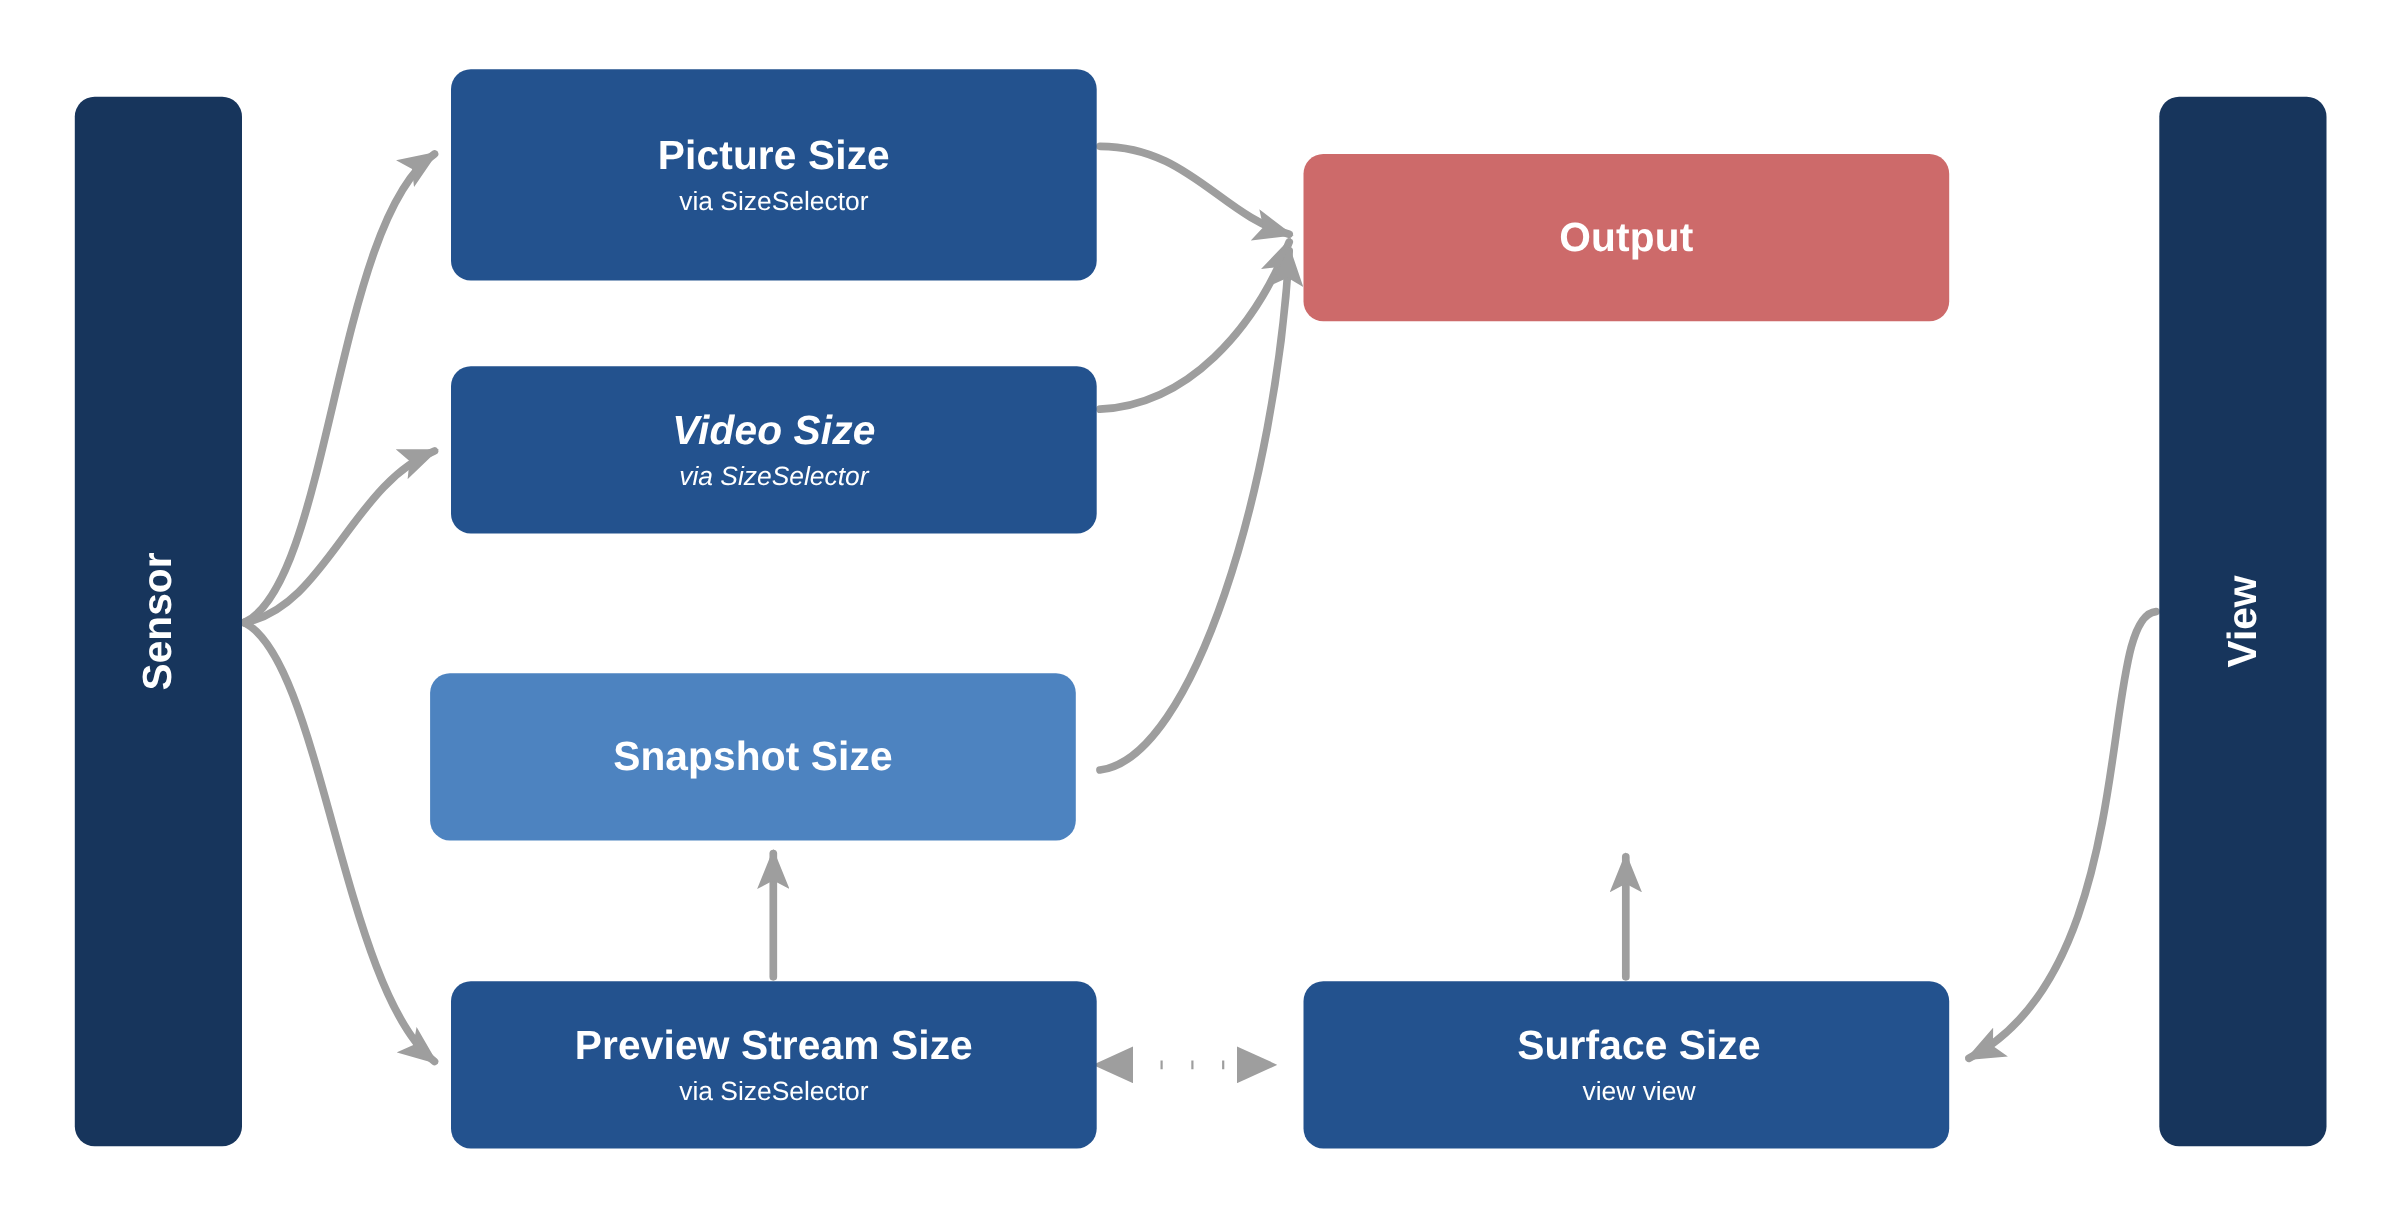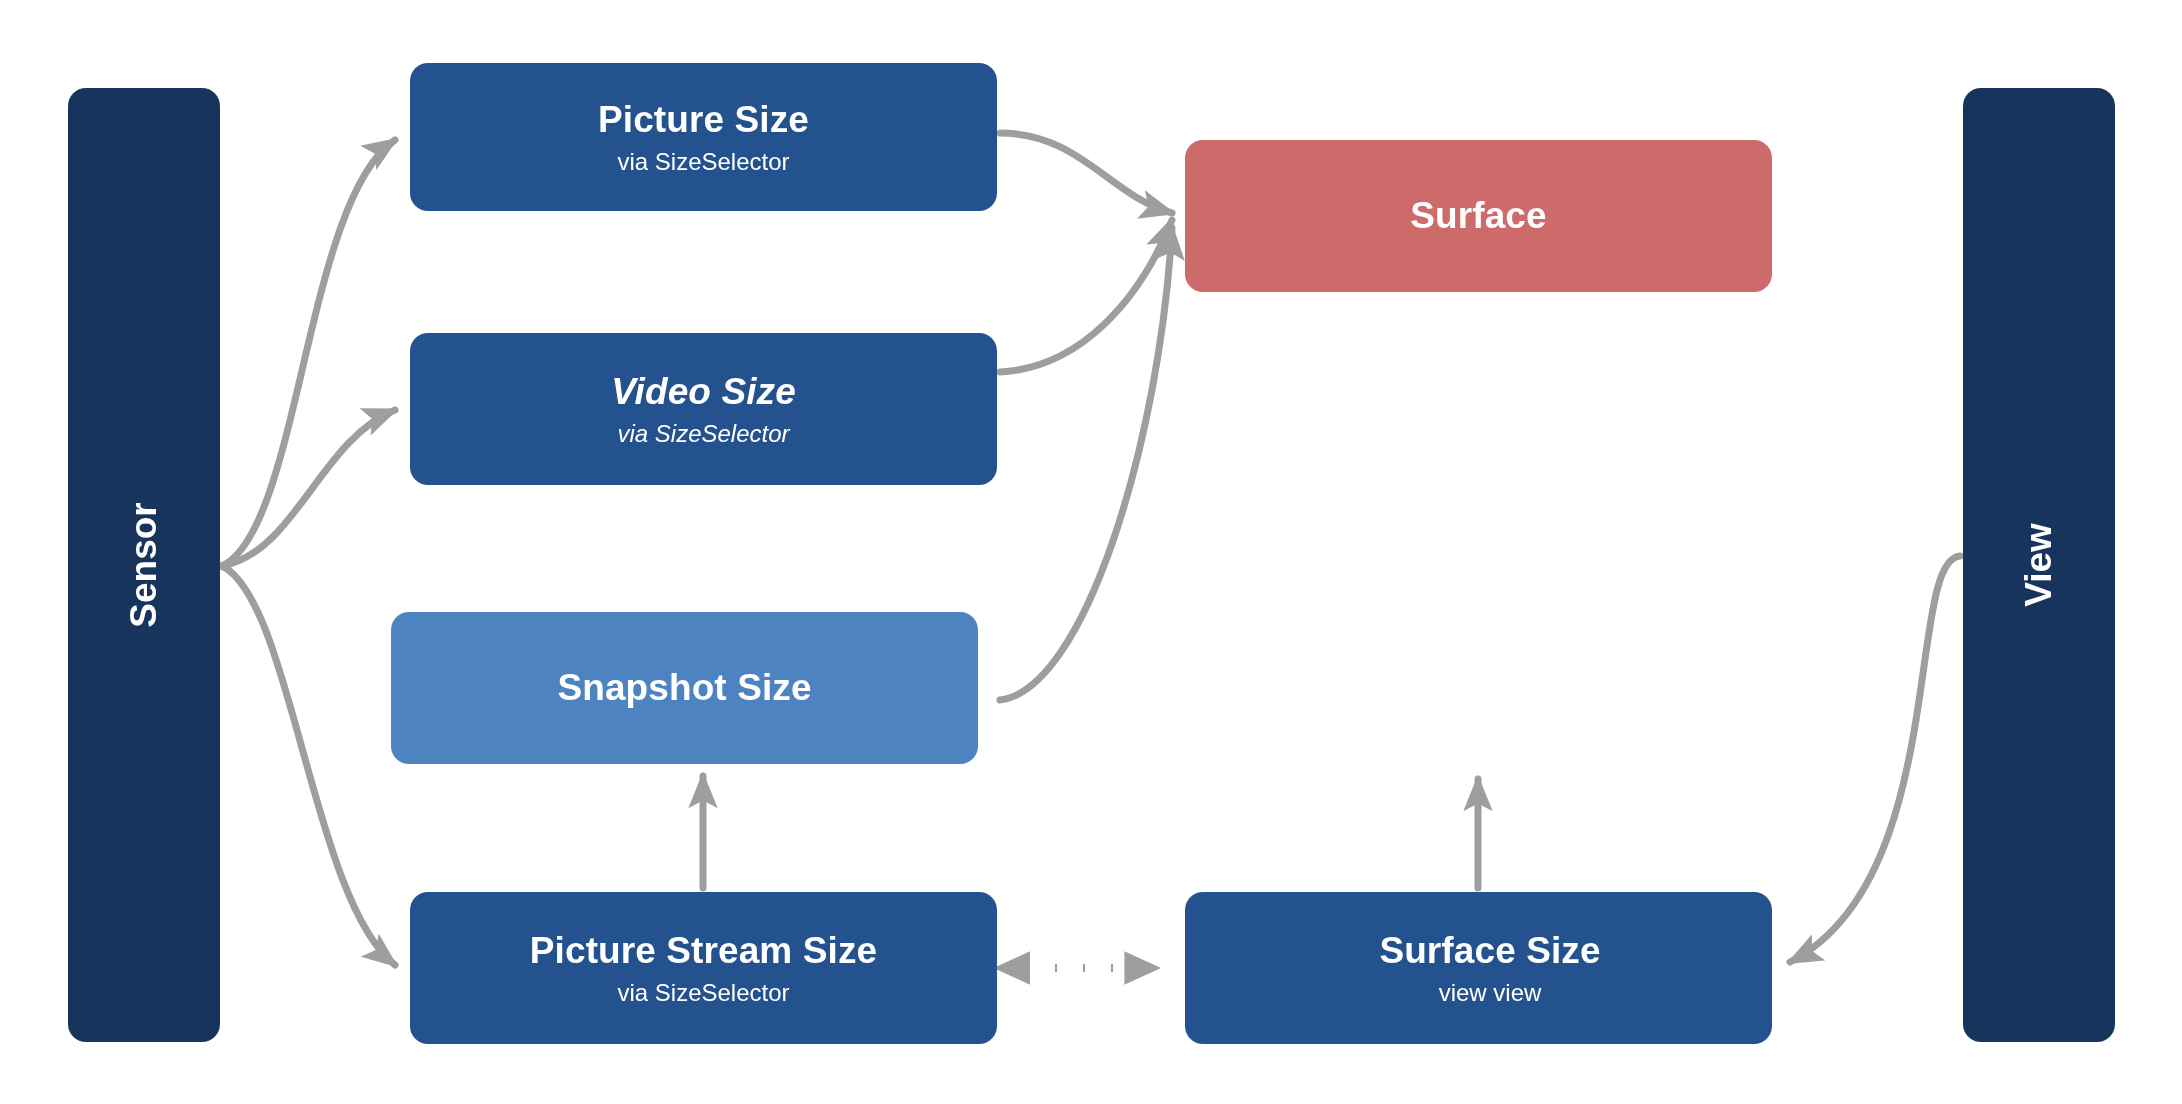--- a/index.html
+++ b/index.html
@@ -68,21 +68,21 @@
     font-weight: bold;
     white-space: nowrap;
     transform: rotate(-90deg);
     transform-origin: center center;
   }
 
   
   #lane-sensor { left: 68px;   top: 88px;  width: 152px; height: 954px; }
   #lane-view   { left: 1963px; top: 88px;  width: 152px; height: 954px; }
 
-  #node-picture  { left: 410px;  top: 63px;  width: 587px; height: 148px; }
+  #node-picture  { left: 410px;  top: 63px;  width: 587px; height: 192px; }
   #node-video    { left: 410px;  top: 333px; width: 587px; height: 152px; }
   #node-snapshot { left: 391px;  top: 612px; width: 587px; height: 152px; }
   #node-preview  { left: 410px;  top: 892px; width: 587px; height: 152px; }
 
   #node-output   { left: 1185px; top: 140px; width: 587px; height: 152px; }
   #node-screen   { left: 1185px; top: 615px; width: 587px; height: 152px; }
   #node-surface  { left: 1185px; top: 892px; width: 587px; height: 152px; }
 </style>
 </head>
 <body>
@@ -148,26 +148,26 @@
   <div class="node" id="node-video" style="background:#23528E;font-style:italic;">
     <span class="title">Video Size</span>
     <span class="subtitle">via SizeSelector</span>
   </div>
 
   <div class="node" id="node-snapshot" style="background:#4D83C0;">
     <span class="title">Snapshot Size</span>
   </div>
 
   <div class="node" id="node-preview" style="background:#23528E;">
-    <span class="title">Picture Stream Size</span>
+    <span class="title">Preview Stream Size</span>
     <span class="subtitle">via SizeSelector</span>
   </div>
 
   <div class="node no-sub" id="node-output" style="background:#CD6A6A;">
-    <span class="title">Surface</span>
+    <span class="title">Output</span>
   </div>
 
 
   <div class="node" id="node-surface" style="background:#23528E;padding-left:23px;">
     <span class="title">Surface Size</span>
     <span class="subtitle">view view</span>
   </div>
 
 </div>
 

